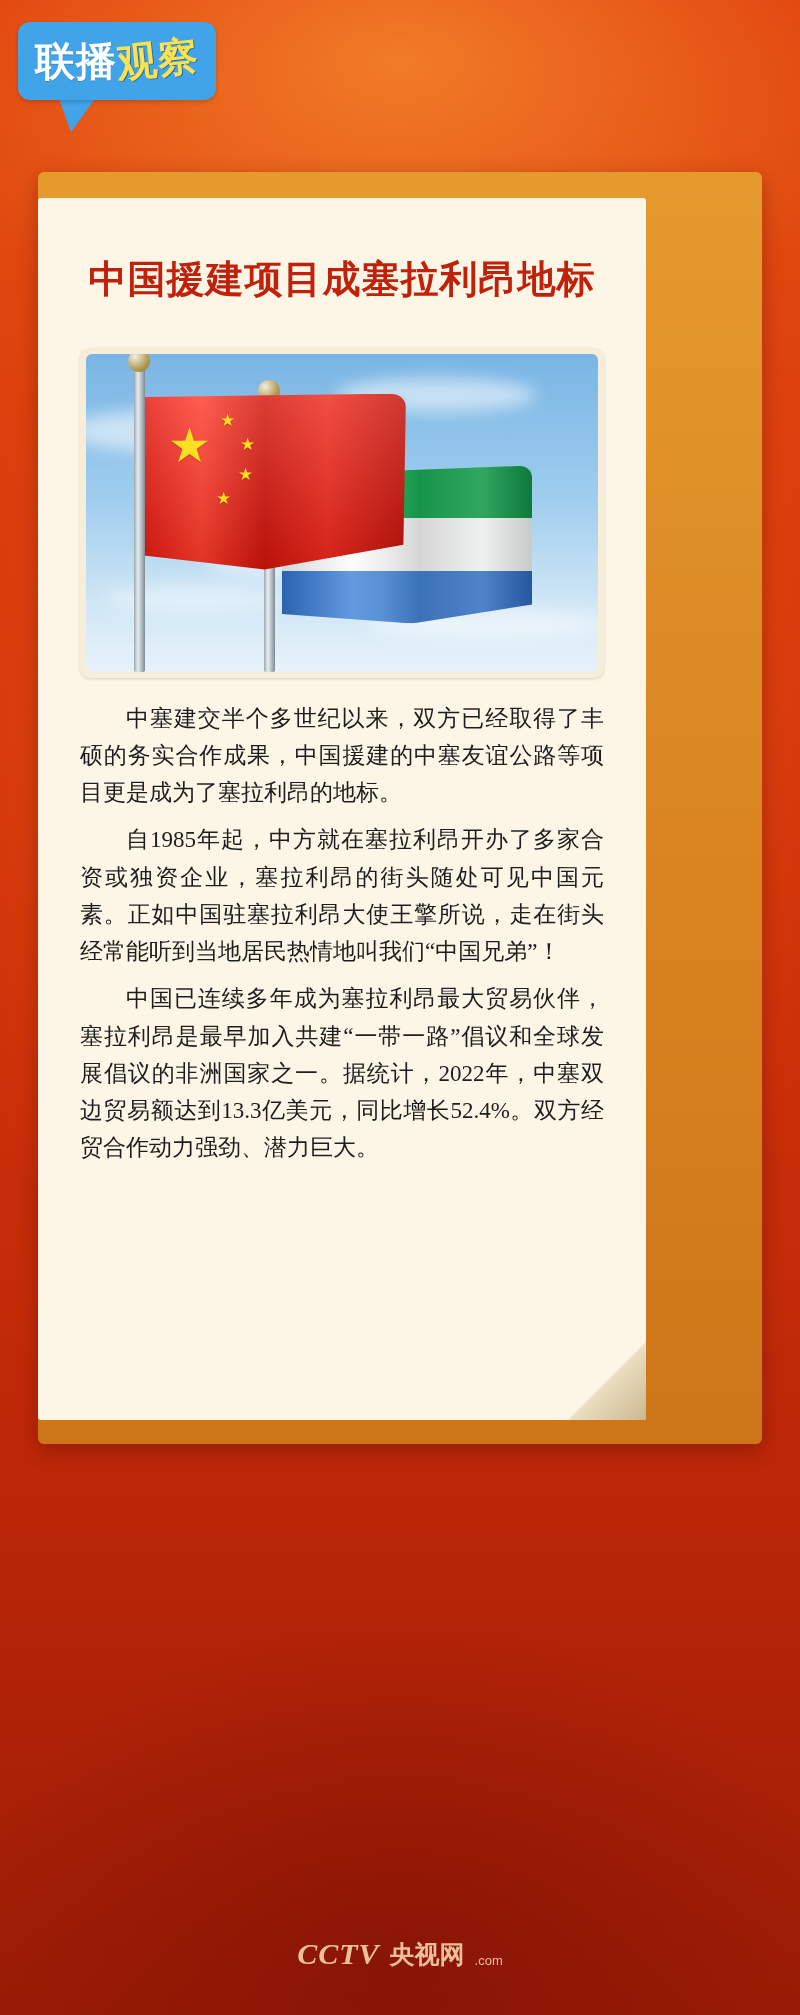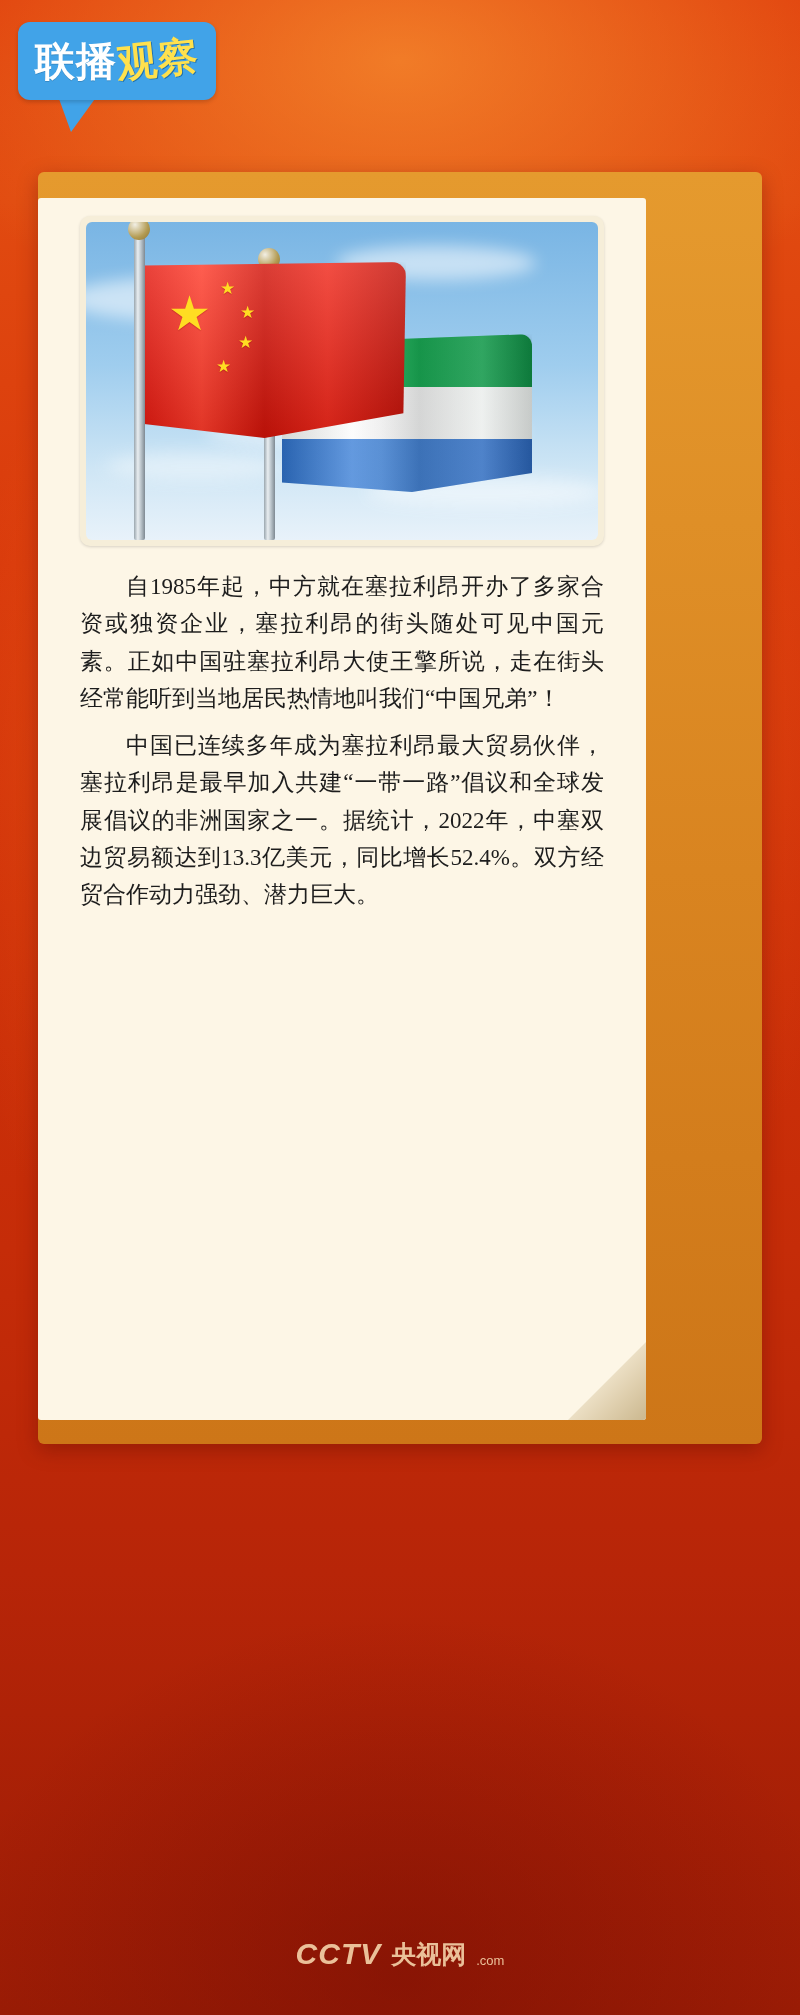--- a/index.html
+++ b/index.html
@@ -266,21 +266,21 @@
     left: 0;
     right: 0;
     bottom: 44px;
     z-index: 6;
     display: flex;
     align-items: center;
     justify-content: center;
     gap: 10px;
   }
   .cctv-mark {
-    font-family: Liberation Sans, sans-serif;
+    font-family: Liberation Serif, serif;
     font-weight: bold;
     font-style: italic;
     font-size: 30px;
     color: #f3cfa6;
     letter-spacing: 1px;
     opacity: 0.92;
   }
   .cctv-cn {
     font-family: "Liberation Serif", serif;
     font-weight: bold;
@@ -311,20 +311,21 @@
   <div class="logo-text">
     <span>联播</span>
       <span class="accent">观察</span>
   </div>
 </div>
 
 <div class="card-outer"></div>
 
 <div class="card-inner">
 
+  <h1 class="title">中国援建项目成塞拉利昂地标</h1>
 
 
   <div class="figure">
     <div class="photo">
       <div class="cloud c1"></div>
       <div class="cloud c2"></div>
       <div class="cloud c3"></div>
       <div class="cloud c4"></div>
       <div class="cloud c5"></div>
 
@@ -344,20 +345,21 @@
         <span class="star s2">★</span>
         <span class="star s3">★</span>
         <span class="star s4">★</span>
       </div>
 
       <div class="pole p1"></div>
       <div class="knob k1"></div>
     </div>
   </div>
 
+  <p class="para">中塞建交半个多世纪以来，双方已经取得了丰硕的务实合作成果，中国援建的中塞友谊公路等项目更是成为了塞拉利昂的地标。</p>
   <p class="para">自1985年起，中方就在塞拉利昂开办了多家合资或独资企业，塞拉利昂的街头随处可见中国元素。正如中国驻塞拉利昂大使王擎所说，走在街头经常能听到当地居民热情地叫我们“中国兄弟”！</p>
   <p class="para">中国已连续多年成为塞拉利昂最大贸易伙伴，塞拉利昂是最早加入共建“一带一路”倡议和全球发展倡议的非洲国家之一。据统计，2022年，中塞双边贸易额达到13.3亿美元，同比增长52.4%。双方经贸合作动力强劲、潜力巨大。</p>
 
   <div class="curl">
     <div class="fold"></div>
   </div>
 </div>
 
 <div class="footer">
   <span class="cctv-mark">CCTV</span>

